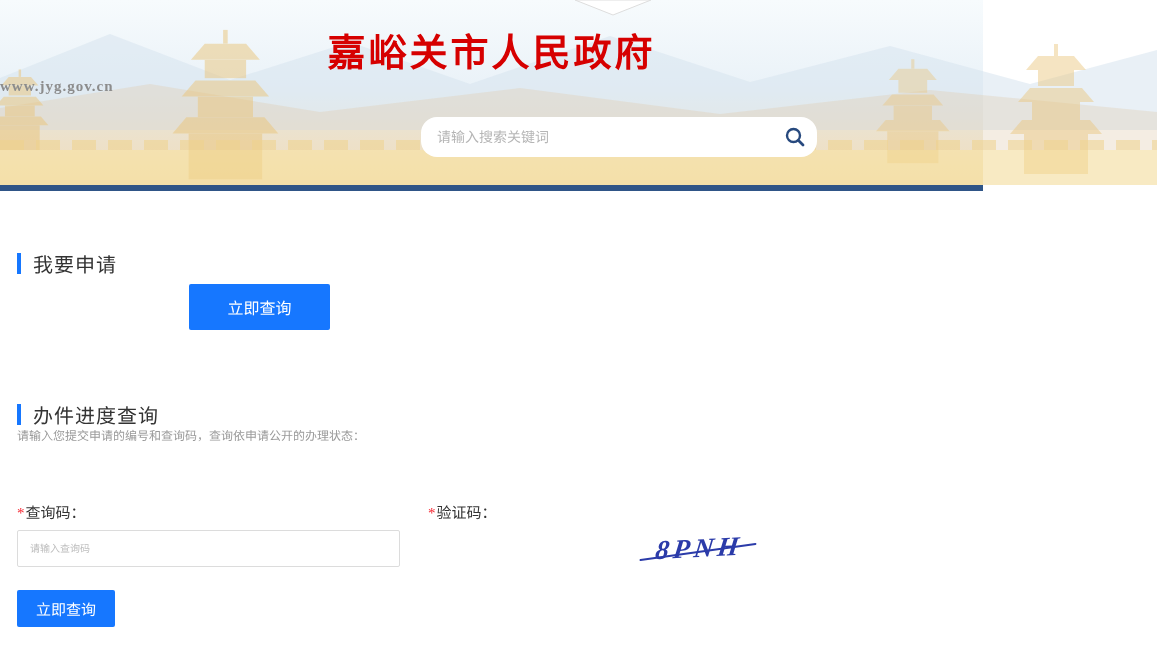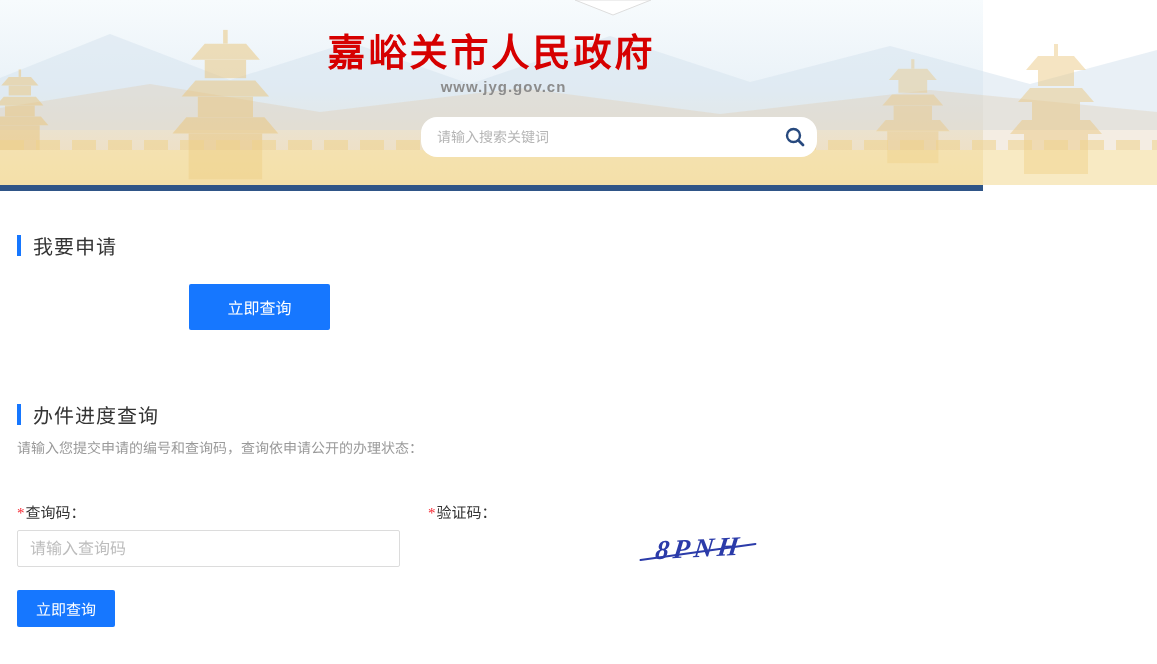--- a/index.html
+++ b/index.html
@@ -8,54 +8,54 @@
   .page { position: relative; width: 1157px; height: 664px; background: #fff; overflow: hidden; }
 
   
   .banner { position: absolute; left: 0; top: 0; width: 983px; height: 191px;
             background: linear-gradient(180deg, #f7fbfd 0%, #eaf2f8 45%, #f6ecd3 80%, #f7e7c2 100%); }
   .banner-art { position: absolute; left: 0; top: 0; width: 1157px; height: 185px; display: block; }
   .chevron { position: absolute; left: 575px; top: 0; width: 76px; height: 16px; display: block; }
   .banner-title { position: absolute; left: 0; top: 22px; width: 100%; text-align: center;
                   font-family: "Liberation Serif", "DejaVu Serif", serif; font-weight: bold;
                   font-size: 38px; letter-spacing: 3px; color: #d60000; }
-  .banner-url { position: absolute; left: 12px; top: 78px; width: 100%; text-align: center;
-                font-size: 15px; font-weight: bold; letter-spacing: 1px; color: #8c8c8c; }
+  .banner-url { position: absolute; left: 0; top: 78px; width: 100%; text-align: left;
+                font-size: 15px; font-weight: bold; letter-spacing: 1px; color: #8c8c8c; font-family: Liberation Serif, serif; }
   .search-box { position: absolute; left: 421px; top: 117px; width: 396px; height: 40px;
                 background: #fff; display: flex; align-items: center; border-radius: 16px; }
   .search-input { flex: 1; height: 100%; border: none; outline: none; background: transparent;
                   padding: 0 10px 0 16px; font-size: 14px; color: #333;
                   font-family: "Liberation Sans", "DejaVu Sans", sans-serif; }
   .search-input::placeholder { color: #b5b5b5; }
   .search-btn { width: 44px; height: 100%; border: none; background: transparent; cursor: pointer;
                 display: flex; align-items: center; justify-content: center; }
   .navy-bar { position: absolute; left: 0; bottom: 0; width: 100%; height: 6px; background: #2f5587; }
 
   
   .sec-head { position: absolute; left: 17px; display: flex; align-items: center; }
   .sec-head .bar { width: 4px; height: 21px; background: #1677ff; margin-right: 12px; }
   .sec-head h2 { font-size: 20px; font-weight: normal; color: #333; letter-spacing: 1px; }
-  .sec-head-apply { top: 231px; }
+  .sec-head-apply { top: 249px; }
   .sec-head-progress { top: 400px; }
 
   
   .btn { background: #1677ff; color: #fff; border: none; cursor: pointer; border-radius: 2px;
          font-family: "Liberation Sans", "DejaVu Sans", sans-serif; }
   .apply-btn { position: absolute; top: 284px; width: 141px; height: 46px; font-size: 16px; }
   .apply-now { left: 17px; }
   .apply-guide { left: 189px; }
 
   
-  .progress-desc { position: absolute; left: 17px; top: 437px; font-size: 14px; color: #9a9a9a; }
+  .progress-desc { position: absolute; left: 17px; top: 426px; font-size: 12px; color: #9a9a9a; }
   .field-label { position: absolute; top: 501px; font-size: 15px; color: #333; font-family: Liberation Serif, serif; }
   .field-label .req { color: #f5222d; margin-right: 1px; }
   .label-querycode { left: 17px; }
   .label-captcha { left: 428px; }
   .text-input { position: absolute; top: 530px; height: 37px; border: 1px solid #dcdcdc;
-                border-radius: 2px; outline: none; padding: 0 12px; font-size: 16px; color: #333;
+                border-radius: 2px; outline: none; padding: 0 12px; font-size: 10px; color: #333;
                 font-family: "Liberation Sans", "DejaVu Sans", sans-serif; background: #fff; }
   .text-input::placeholder { color: #bdbdbd; }
   .input-querycode { left: 17px; width: 383px; }
   .input-captcha { left: 428px; width: 200px; }
 
   .captcha-box { position: absolute; left: 643px; top: 527px; width: 112px; height: 42px;
                  cursor: pointer; display: flex; align-items: center; justify-content: center; }
   .captcha-text { font-family: "Liberation Serif", "DejaVu Serif", serif; font-style: italic;
                   font-weight: bold; font-size: 27px; letter-spacing: 4px; color: #2b3ba9;
                   transform: skewX(-10deg) rotate(-3deg); user-select: none; }

